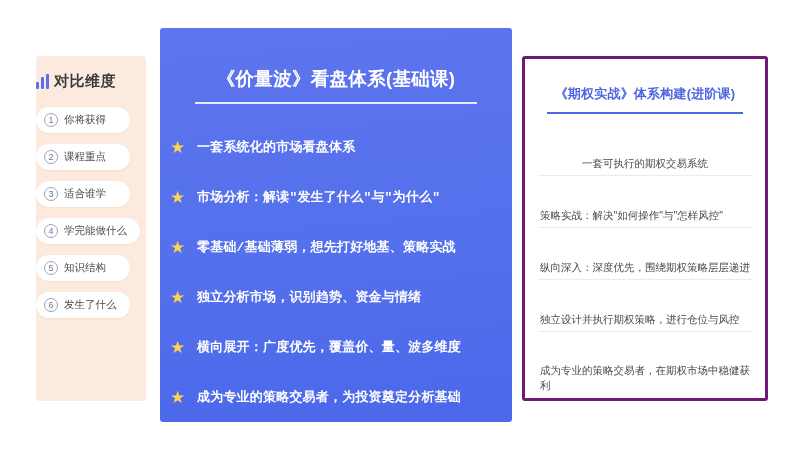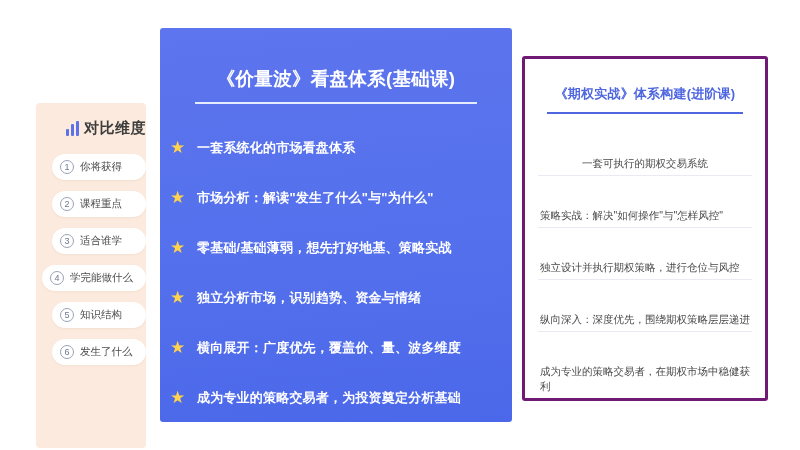--- a/index.html
+++ b/index.html
@@ -18,22 +18,21 @@
   
   .left-col {
     position: absolute;
     left: 36px; top: 56px;
     width: 110px; height: 345px;
     background: #fbeadd;
     border-radius: 4px;
     padding-top: 16px;
     display: flex;
     flex-direction: column;
-    align-items: flex-end;
-    margin-top: 47px;
+    align-items: flex-start;
   }
   .left-title-row {
     display: flex;
     align-items: center;
     gap: 5px;
     margin-bottom: 16px;
   }
   .bars-icon { display: flex; align-items: flex-end; gap: 2px; height: 15px; }
   .bars-icon i { display: block; width: 3px; background: #5b72e8; border-radius: 1px; }
   .bars-icon i:nth-child(1) { height: 7px; }
@@ -107,20 +106,21 @@
     color: #ffd34d;
     font-size: 17px;
     line-height: 17px;
   }
   .mid-text {
     color: #ffffff;
     font-size: 13px;
     font-weight: bold;
     line-height: 17px;
     letter-spacing: 0.2px;
+    font-family: Liberation Mono, monospace;
   }
 
   
   .right-col {
     position: absolute;
     left: 522px; top: 56px;
     width: 246px; height: 345px;
     background: #ffffff;
     border: 3px solid #701a75;
     border-radius: 3px;
@@ -143,21 +143,21 @@
   .right-item {
     min-height: 47px;
     display: flex;
     align-items: center;
     border-bottom: 1px solid #e8ebf5;
     color: #4a4a4a;
     font-size: 10.5px;
     line-height: 15px;
     padding: 4px 2px;
   }
-  .right-item:last-child { border-bottom: none; }
+  .right-item:last-child { border-bottom: none; font-family: Liberation Mono, monospace; }
   .right-item .rtext { width: 100%; margin-top: 28px; }
   .right-item.center .rtext { text-align: center; }
 </style>
 </head>
 <body>
 
 <div class="stage">
 
   <div class="left-col">
     <div class="left-title-row">
@@ -230,24 +230,24 @@
     <div class="right-title">《期权实战》体系构建(进阶课)</div>
     <div class="right-underline"></div>
     <div class="right-list">
       <div class="right-item center">
         <span class="rtext">一套可执行的期权交易系统</span>
       </div>
       <div class="right-item">
         <span class="rtext">策略实战：解决"如何操作"与"怎样风控"</span>
       </div>
       <div class="right-item">
+        <span class="rtext">纵向深入：深度优先，围绕期权策略层层递进</span>
+      </div>
+      <div class="right-item">
         <span class="rtext">独立设计并执行期权策略，进行仓位与风控</span>
       </div>
       <div class="right-item">
-        <span class="rtext">纵向深入：深度优先，围绕期权策略层层递进</span>
-      </div>
-      <div class="right-item">
         <span class="rtext">成为专业的策略交易者，在期权市场中稳健获利</span>
       </div>
     </div>
   </div>
 
 </div>
 
 </body></html>

